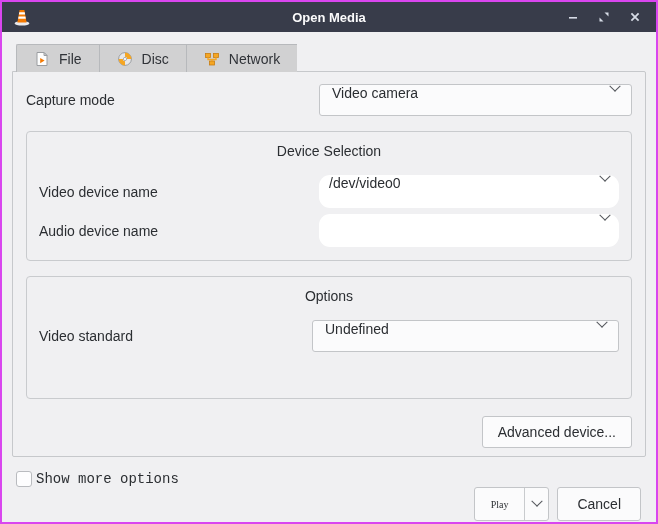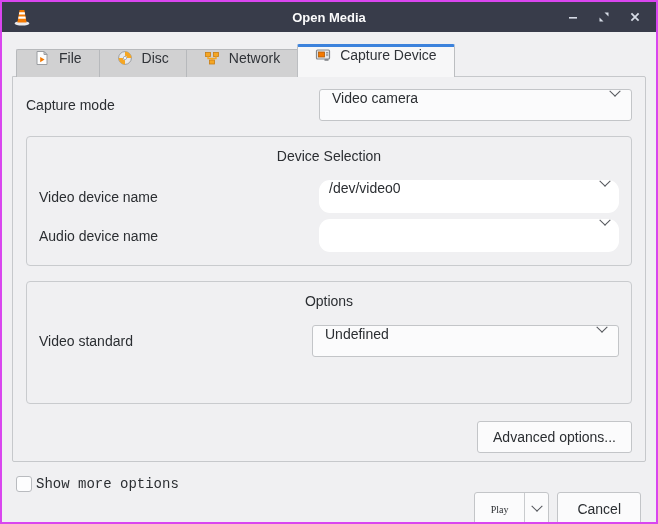--- a/index.html
+++ b/index.html
@@ -33,21 +33,21 @@
 
   
   .tabbar {
     display:flex; align-items:flex-end;
     padding:12px 14px 0 14px;
     position:relative; z-index:2;
     margin-bottom:-1px;
   }
   .tab {
     height:28px;
-    display:flex; align-items:flex-start; gap:9px;
+    display:flex; align-items:center; gap:9px;
     padding:0 17px;
     background:#d1d1d2;
     border:1px solid #b7b9bc;
     border-bottom:none;
     border-right-width:0;
     font-size:14px; color:#303338;
   }
   .tab:first-child { border-top-left-radius:2px; }
   .tab.active {
     height:33px;
@@ -209,32 +209,20 @@
       <span>
         <svg class="icon16" viewBox="0 0 16 16">
           <rect x="1.5" y="2.5" width="5" height="4" fill="#f5a623" stroke="#c77d12" stroke-width="0.8"></rect>
           <rect x="9.5" y="2.5" width="5" height="4" fill="#f5a623" stroke="#c77d12" stroke-width="0.8"></rect>
           <rect x="5.5" y="10" width="5" height="4" fill="#f5a623" stroke="#c77d12" stroke-width="0.8"></rect>
           <path d="M4 6.5 V8.5 H12 V6.5 M8 8.5 V10" stroke="#f5a623" stroke-width="1.4" fill="none"></path>
         </svg>
       </span>
       <span>Network</span>
     </div>
-    <div class="tab active">
-      <span>
-        <svg class="icon16" viewBox="0 0 16 16">
-          <rect x="1.5" y="3" width="13" height="9" rx="1" fill="#e7e8ea" stroke="#84878b" stroke-width="1.2"></rect>
-          <rect x="3.5" y="5" width="6" height="5" fill="#f57900" stroke="#b05a06" stroke-width="0.8"></rect>
-          <rect x="11" y="5.2" width="2.2" height="1.2" fill="#84878b"></rect>
-          <rect x="11" y="7.4" width="2.2" height="1.2" fill="#84878b"></rect>
-          <rect x="9.5" y="12" width="4" height="1.8" fill="#84878b"></rect>
-        </svg>
-      </span>
-      <span>Capture Device</span>
-    </div>
   </div>
 
   <div class="panel">
 
     <div class="form-row">
       <span class="form-label">Capture mode</span>
       <div class="combo">
         <span class="combo-value">Video camera</span>
         <span class="chev"></span>
       </div>
@@ -263,21 +251,21 @@
       <div class="group-row">
         <span class="form-label">Video standard</span>
         <div class="combo" style="width:307px;">
           <span class="combo-value">Undefined</span>
           <span class="chev"></span>
         </div>
       </div>
     </div>
 
     <div class="advanced-row">
-      <button class="btn">Advanced options...</button>
+      <button class="btn">Advanced device...</button>
     </div>
   </div>
 
   <div class="footer-check">
     <span class="checkbox"></span>
     <span>Show more options</span>
   </div>
 
   <div class="dialog-buttons">
     <div class="split-btn">

